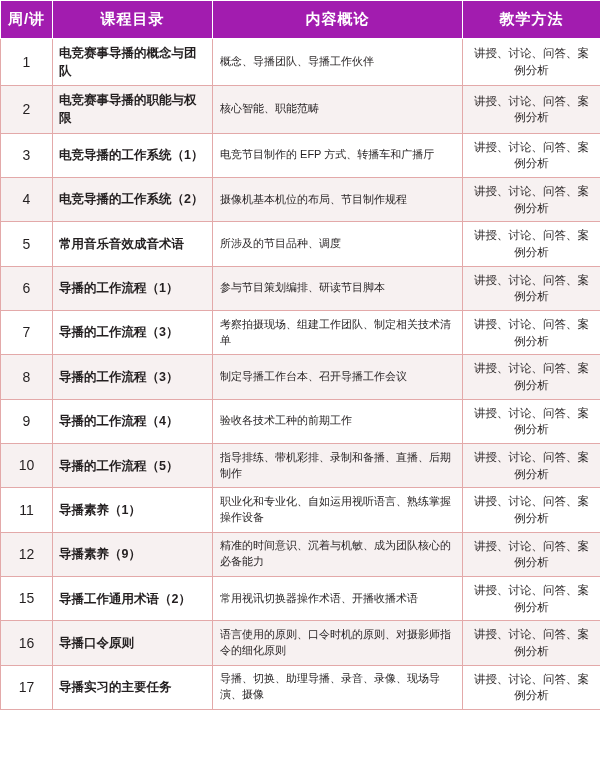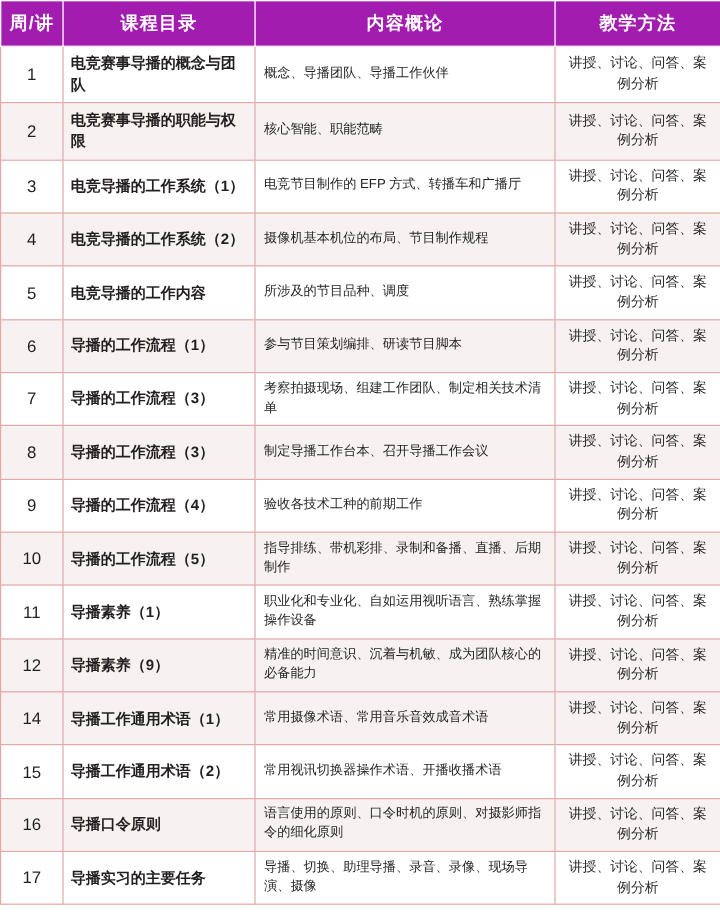--- a/index.html
+++ b/index.html
@@ -107,21 +107,21 @@
         <td class="method">讲授、讨论、问答、案例分析</td>
       </tr>
       <tr class="odd">
         <td class="week">4</td>
         <td class="topic">电竞导播的工作系统（2）</td>
         <td class="outline">摄像机基本机位的布局、节目制作规程</td>
         <td class="method">讲授、讨论、问答、案例分析</td>
       </tr>
       <tr class="even">
         <td class="week">5</td>
-        <td class="topic">电竞导播的工作内容</td>
+        <td class="topic">常用音乐音效成音术语</td>
         <td class="outline">所涉及的节目品种、调度</td>
         <td class="method">讲授、讨论、问答、案例分析</td>
       </tr>
       <tr class="odd">
         <td class="week">6</td>
         <td class="topic">导播的工作流程（1）</td>
         <td class="outline">参与节目策划编排、研读节目脚本</td>
         <td class="method">讲授、讨论、问答、案例分析</td>
       </tr>
       <tr class="even">
@@ -153,26 +153,20 @@
         <td class="topic">导播素养（1）</td>
         <td class="outline">职业化和专业化、自如运用视听语言、熟练掌握操作设备</td>
         <td class="method">讲授、讨论、问答、案例分析</td>
       </tr>
       <tr class="odd">
         <td class="week">12</td>
         <td class="topic">导播素养（9）</td>
         <td class="outline">精准的时间意识、沉着与机敏、成为团队核心的必备能力</td>
         <td class="method">讲授、讨论、问答、案例分析</td>
       </tr>
-      <tr class="odd">
-        <td class="week">14</td>
-        <td class="topic">导播工作通用术语（1）</td>
-        <td class="outline">常用摄像术语、常用音乐音效成音术语</td>
-        <td class="method">讲授、讨论、问答、案例分析</td>
-      </tr>
       <tr class="even">
         <td class="week">15</td>
         <td class="topic">导播工作通用术语（2）</td>
         <td class="outline">常用视讯切换器操作术语、开播收播术语</td>
         <td class="method">讲授、讨论、问答、案例分析</td>
       </tr>
       <tr class="odd">
         <td class="week">16</td>
         <td class="topic">导播口令原则</td>
         <td class="outline">语言使用的原则、口令时机的原则、对摄影师指令的细化原则</td>

